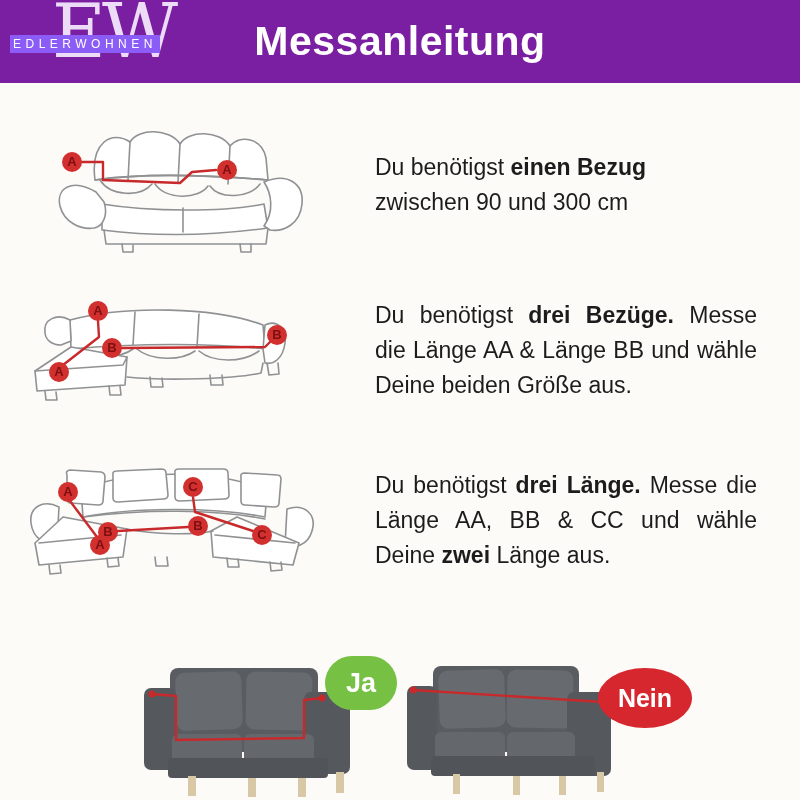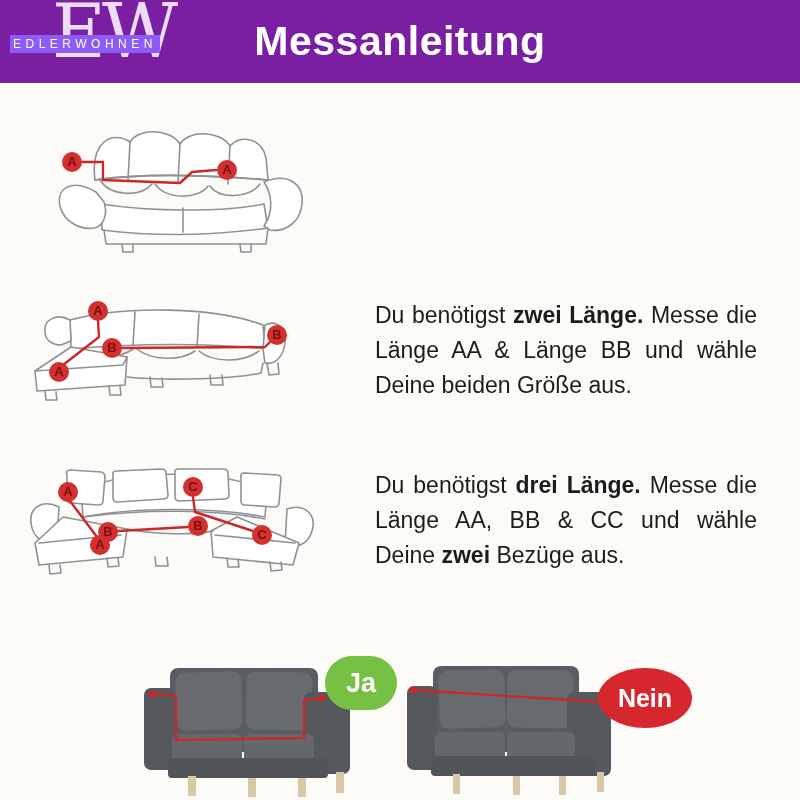--- a/index.html
+++ b/index.html
@@ -80,20 +80,23 @@
     <g class="m-badge">
       <circle cx="32" cy="62" r="10"></circle>
         <text x="32" y="66">A</text>
     </g>
     <g class="m-badge">
       <circle cx="187" cy="70" r="10"></circle>
         <text x="187" y="74">A</text>
     </g>
   </svg>
 
+  <p class="row-text no-justify" style="top:150px;width:310px">
+    <span>Du benötigst </span><b>einen Bezug</b><span> zwischen 90 und 300 cm</span>
+  </p>
 
   <svg class="row-illu" style="left:15px;top:285px" width="330" height="135" viewBox="0 0 330 135">
     <g>
       <path class="ln-fill" d="M55,35 C110,20 200,22 248,40 L250,64 C200,58 120,58 56,64 Z"></path>
       <path class="ln" d="M120,27 L118,60 M184,29 L182,62"></path>
       <path class="ln" d="M60,64 C75,74 105,74 118,64 M122,64 C136,76 166,76 180,66 M184,66 C198,78 228,78 244,66"></path>
       <path class="ln-fill" d="M250,40 C262,34 272,44 270,58 C268,74 258,80 250,78 L248,64 Z"></path>
       <path class="ln" d="M248,78 L246,88 C220,94 150,96 112,92"></path>
       <path class="ln" d="M252,78 l2,12 l10,-1 l-1,-11"></path>
       <path class="ln-fill" d="M55,35 C42,28 28,34 30,48 C31,56 38,60 46,60 L56,56 Z"></path>
@@ -116,21 +119,21 @@
       <circle cx="97" cy="63" r="10"></circle>
         <text x="97" y="67">B</text>
     </g>
     <g class="m-badge">
       <circle cx="262" cy="50" r="10"></circle>
         <text x="262" y="54">B</text>
     </g>
   </svg>
 
   <p class="row-text" style="top:298px">
-    <span>Du benötigst </span><b>zwei Länge.</b><span> Messe die Länge AA &amp; Länge BB und wähle Deine beiden Größe aus.</span>
+    <span>Du benötigst </span><b>drei Bezüge.</b><span> Messe die Länge AA &amp; Länge BB und wähle Deine beiden Größe aus.</span>
   </p>
 
   <svg class="row-illu" style="left:15px;top:445px" width="330" height="170" viewBox="0 0 330 170">
     <g>
       <path class="ln-fill" d="M66,44 C120,24 205,24 252,46 L250,72 C200,62 120,62 68,72 Z"></path>
       <path class="ln-fill" d="M98,30 Q97,26 102,26 L146,24 Q151,24 151,28 L153,50 Q153,54 148,54 L103,57 Q98,57 98,53 Z"></path>
       <path class="ln-fill" d="M160,28 Q159,24 164,24 L208,24 Q213,24 213,28 L214,50 Q214,54 209,54 L165,56 Q160,56 160,52 Z"></path>
       <path class="ln-fill" d="M52,30 Q50,26 55,25 L86,27 Q90,28 90,32 L88,56 Q88,60 83,60 L56,58 Q52,58 52,54 Z"></path>
       <path class="ln-fill" d="M44,62 C28,54 14,62 16,78 C18,94 30,100 42,98 Z"></path>
       <path class="ln-fill" d="M48,72 L20,98 L24,120 L108,112 L112,84 Z"></path>
@@ -168,21 +171,21 @@
       <circle cx="178" cy="42" r="10"></circle>
         <text x="178" y="46">C</text>
     </g>
     <g class="m-badge">
       <circle cx="247" cy="90" r="10"></circle>
         <text x="247" y="94">C</text>
     </g>
   </svg>
 
   <p class="row-text" style="top:468px">
-    <span>Du benötigst </span><b>drei Länge.</b><span> Messe die Länge AA, BB &amp; CC und wähle Deine </span><b>zwei</b><span> Bezüge aus.</span>
+    <span>Du benötigst </span><b>drei Länge.</b><span> Messe die Länge AA, BB &amp; CC und wähle Deine </span><b>zwei</b><span> Länge aus.</span>
   </p>
 
   <div>
 
     <svg class="row-illu" style="left:110px;top:648px" width="290" height="150" viewBox="0 0 290 150">
       <rect x="60" y="20" width="148" height="84" rx="8" fill="#595d62"></rect>
       <rect x="66" y="24" width="66" height="58" rx="9" fill="#676b70" transform="rotate(-2 99 53)"></rect>
       <rect x="136" y="24" width="66" height="58" rx="9" fill="#676b70" transform="rotate(1 169 53)"></rect>
       <rect x="34" y="40" width="32" height="82" rx="7" fill="#55595e"></rect>
       <rect x="194" y="44" width="46" height="82" rx="7" fill="#55595e"></rect>

